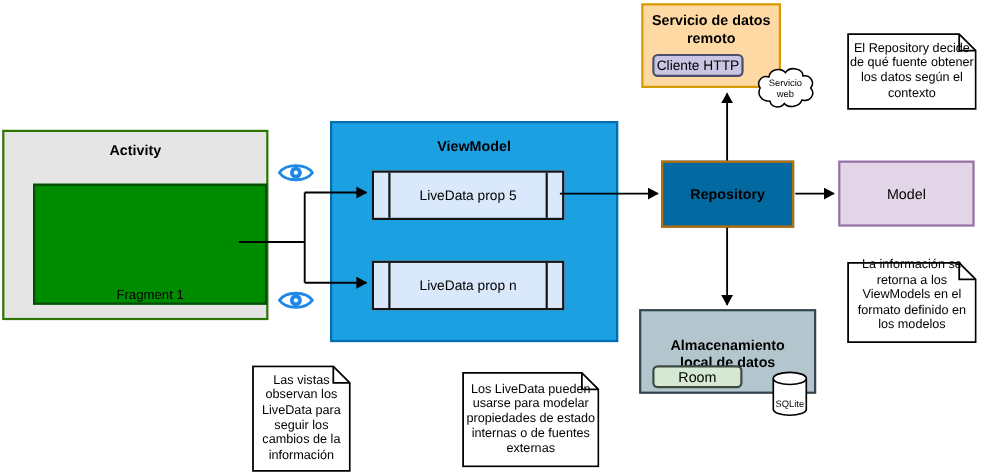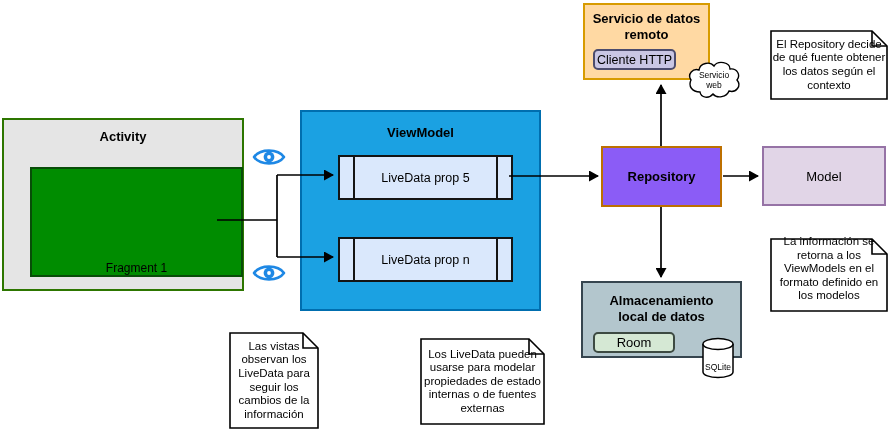--- a/index.html
+++ b/index.html
@@ -15,38 +15,38 @@
     background:#e5e5e5; border:2px solid #2d7600;
   }
   .box-title { text-align:center; font-weight:bold; font-size:13px; line-height:1.2; }
   .activity .box-title { padding-top:9px; }
   .fragment {
     left:26px; top:47px; width:213px; height:110px;
     background:#008c00; border:2px solid #084d08;
     display:flex; align-items:flex-end; justify-content:center; font-size:12px;
   }
   .viewmodel {
-    left:300px; top:110px; width:241px; height:201px;
+    left:300px; top:110px; width:262px; height:201px;
     background:#1ba1e2; border:2px solid #006eaf;
   }
   .viewmodel .box-title { padding-top:13px; }
 
   
   .proc {
     position:absolute; left:36px; background:#dae8fc; border:2px solid #141414;
     width:171px; height:41px; display:flex; align-items:center; justify-content:center;
     font-size:12.5px;
   }
   .proc .bar { position:absolute; top:0; bottom:0; width:2px; background:#141414; }
   .proc .bar.bl { left:13px; } .proc .bar.br { right:13px; }
   .proc1 { top:43px; } .procn { top:125px; }
 
   .repository {
     left:601px; top:146px; width:121px; height:61px;
-    background:#8b5cf6; border:2px solid #bd7000;
+    background:#0369a1; border:2px solid #bd7000;
     display:flex; align-items:center; justify-content:center;
     font-weight:bold; font-size:13px;
   }
   .model {
     left:762px; top:146px; width:124px; height:60px;
     background:#e1d5e7; border:2px solid #9673a6;
     display:flex; align-items:center; justify-content:center;
     font-weight:normal; font-size:13px;
   }
   .remote {
@@ -56,21 +56,21 @@
   .remote .box-title { padding-top:6px; width:112px; margin:0 auto; }
   .client {
     left:8px; top:44px; width:83px; height:21px;
     background:#c9c6e4; border:2px solid #4c4c6d; border-radius:5px;
     display:flex; align-items:center; justify-content:center; font-size:12.5px;
   }
   .storage {
     left:581px; top:281px; width:161px; height:77px;
     background:#b3c6cd; border:2px solid #36454f;
   }
-  .storage .box-title { padding-top:7px; width:126px; margin:3px auto; }
+  .storage .box-title { padding-top:7px; width:126px; margin:16px auto; }
   .room {
     left:10px; top:49px; width:82px; height:21px;
     background:#d5e8d4; border:2px solid #3d4a42; border-radius:5px;
     display:flex; align-items:center; justify-content:center; font-size:13px;
   }
 
   
   .cloud { left:686px; top:60px; width:56px; height:42px; z-index:4; }
   .cloud-text {
     position:absolute; inset:6px 8px 6px 8px; display:flex; align-items:center; justify-content:center;

